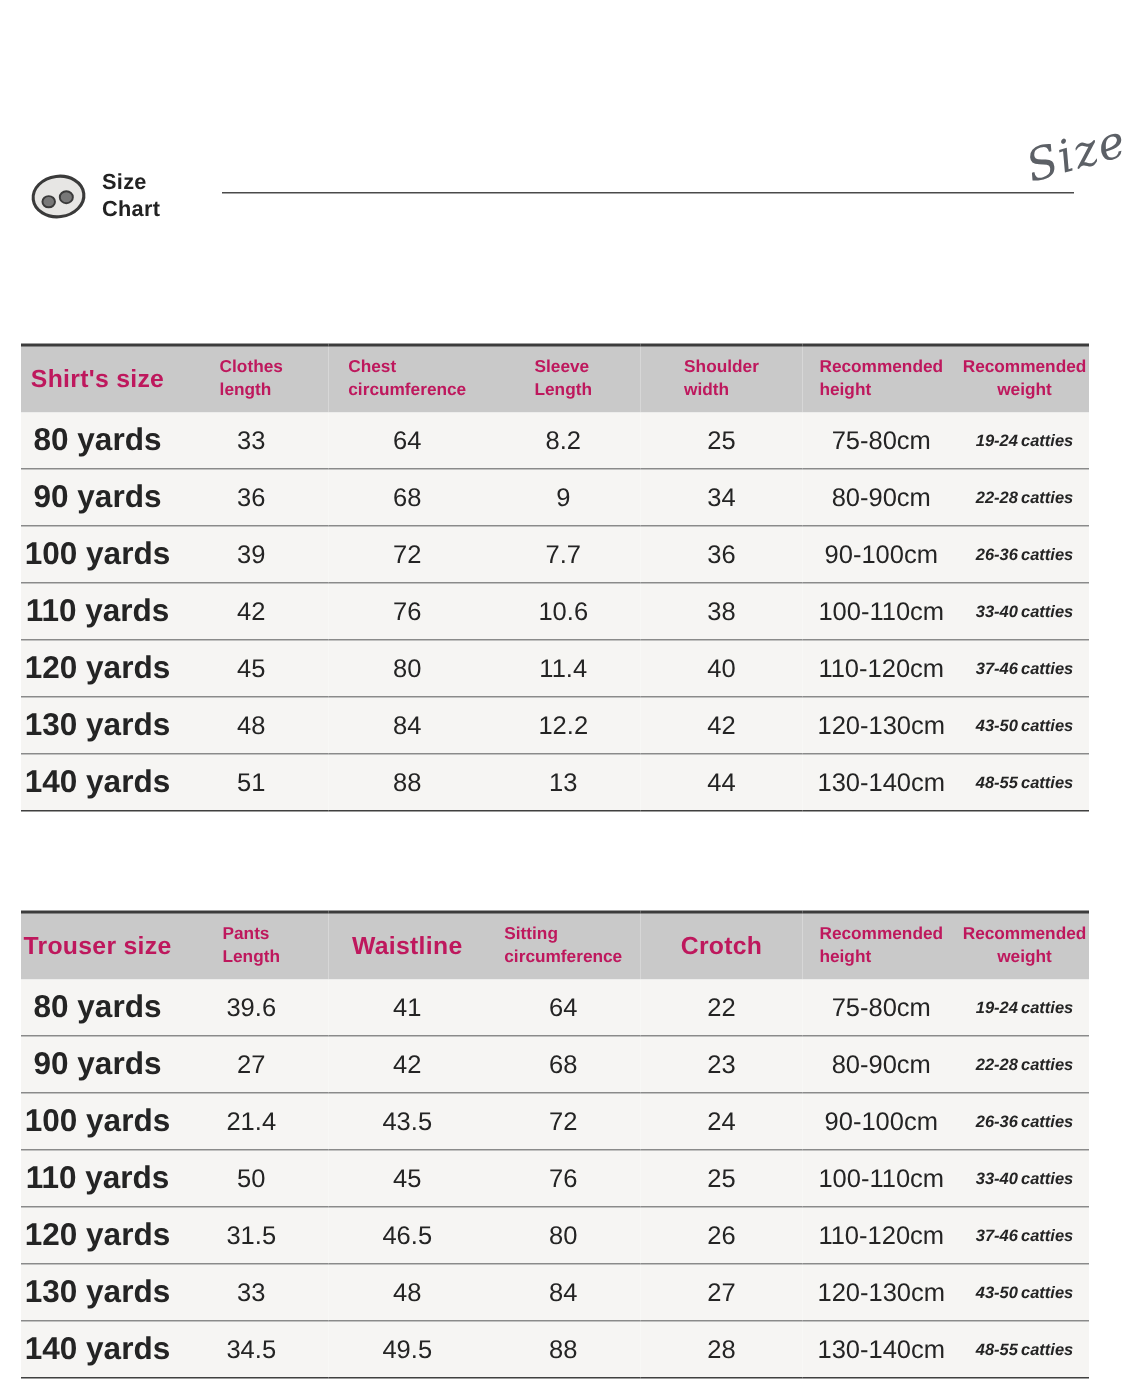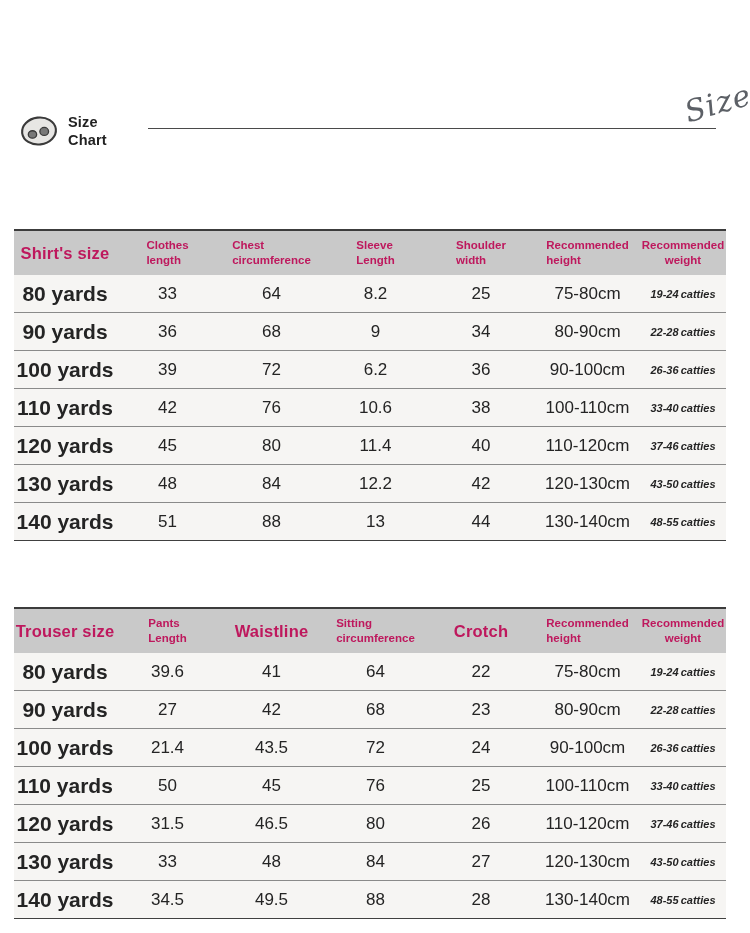--- a/index.html
+++ b/index.html
@@ -101,21 +101,21 @@
       <td class="val">68</td>
       <td class="val">9</td>
       <td class="val">34</td>
       <td class="val">80-90cm</td>
       <td class="wt">22-28 catties</td>
     </tr>
     <tr>
       <td class="size">100 yards</td>
       <td class="val">39</td>
       <td class="val">72</td>
-      <td class="val">6.2</td>
+      <td class="val">7.7</td>
       <td class="val">36</td>
       <td class="val">90-100cm</td>
       <td class="wt">26-36 catties</td>
     </tr>
     <tr>
       <td class="size">110 yards</td>
       <td class="val">42</td>
       <td class="val">76</td>
       <td class="val">10.6</td>
       <td class="val">38</td>

